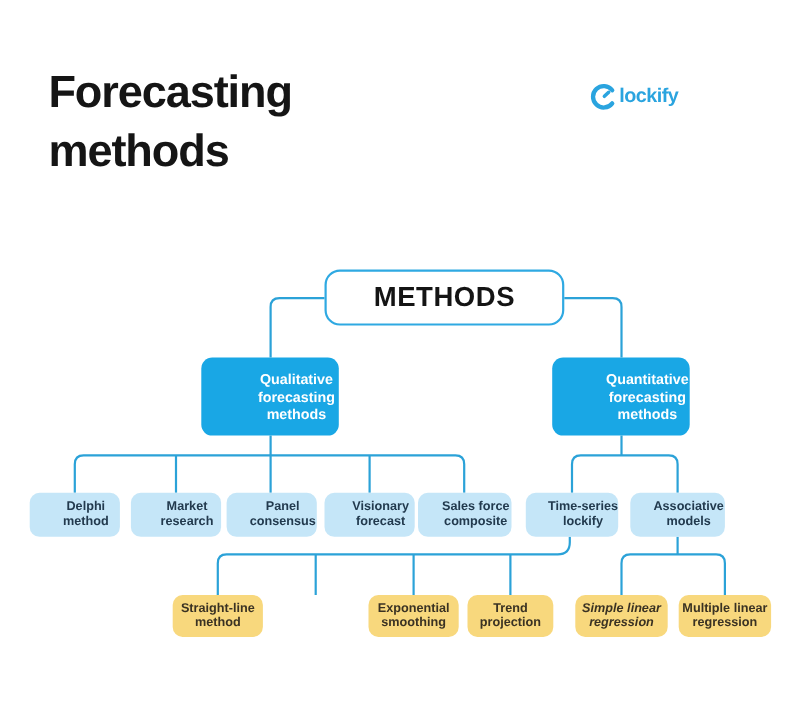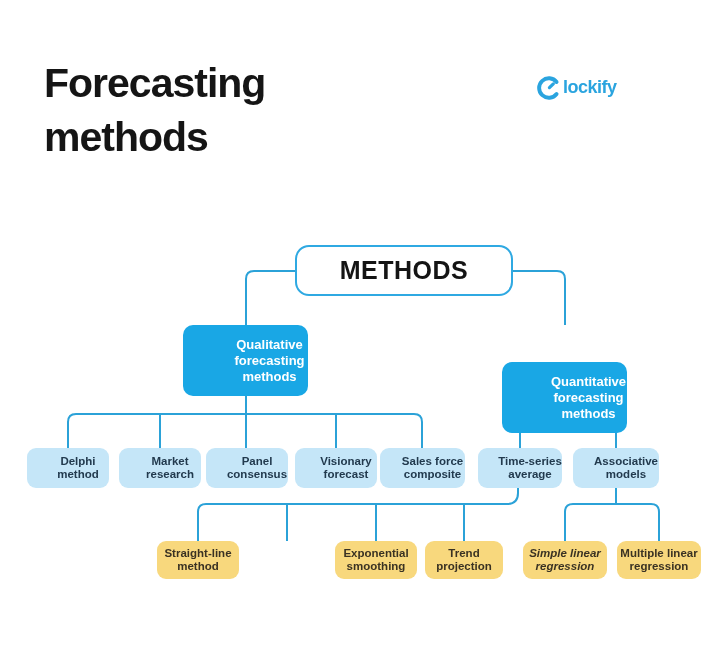--- a/index.html
+++ b/index.html
@@ -80,36 +80,36 @@
       </svg>
     </span>
     <span>lockify</span>
   </div>
 
   <div class="node root">METHODS</div>
 
   <div class="node parent" style="left:183px;">Qualitative
 forecasting
 methods</div>
-  <div class="node parent" style="left:502px;margin-top:37px;">Quantitative
+  <div class="node parent" style="left:502px;">Quantitative
 forecasting
 methods</div>
 
   <div class="node child" style="left:27px;width:82px;">Delphi
 method</div>
   <div class="node child" style="left:119px;width:82px;">Market
 research</div>
   <div class="node child" style="left:206px;width:82px;">Panel
 consensus</div>
   <div class="node child" style="left:295px;width:82px;">Visionary
 forecast</div>
   <div class="node child" style="left:380px;width:85px;">Sales force
 composite</div>
   <div class="node child" style="left:478px;width:84px;">Time-series
-average</div>
+lockify</div>
   <div class="node child" style="left:573px;width:86px;">Associative
 models</div>
 
   <div class="node leaf" style="left:157px;width:82px;">Straight-line
 method</div>
   <div class="node leaf" style="left:335px;width:82px;">Exponential
 smoothing</div>
   <div class="node leaf" style="left:425px;width:78px;">Trend
 projection</div>
   <div class="node leaf" style="left:523px;width:84px;font-style:italic;">Simple linear

